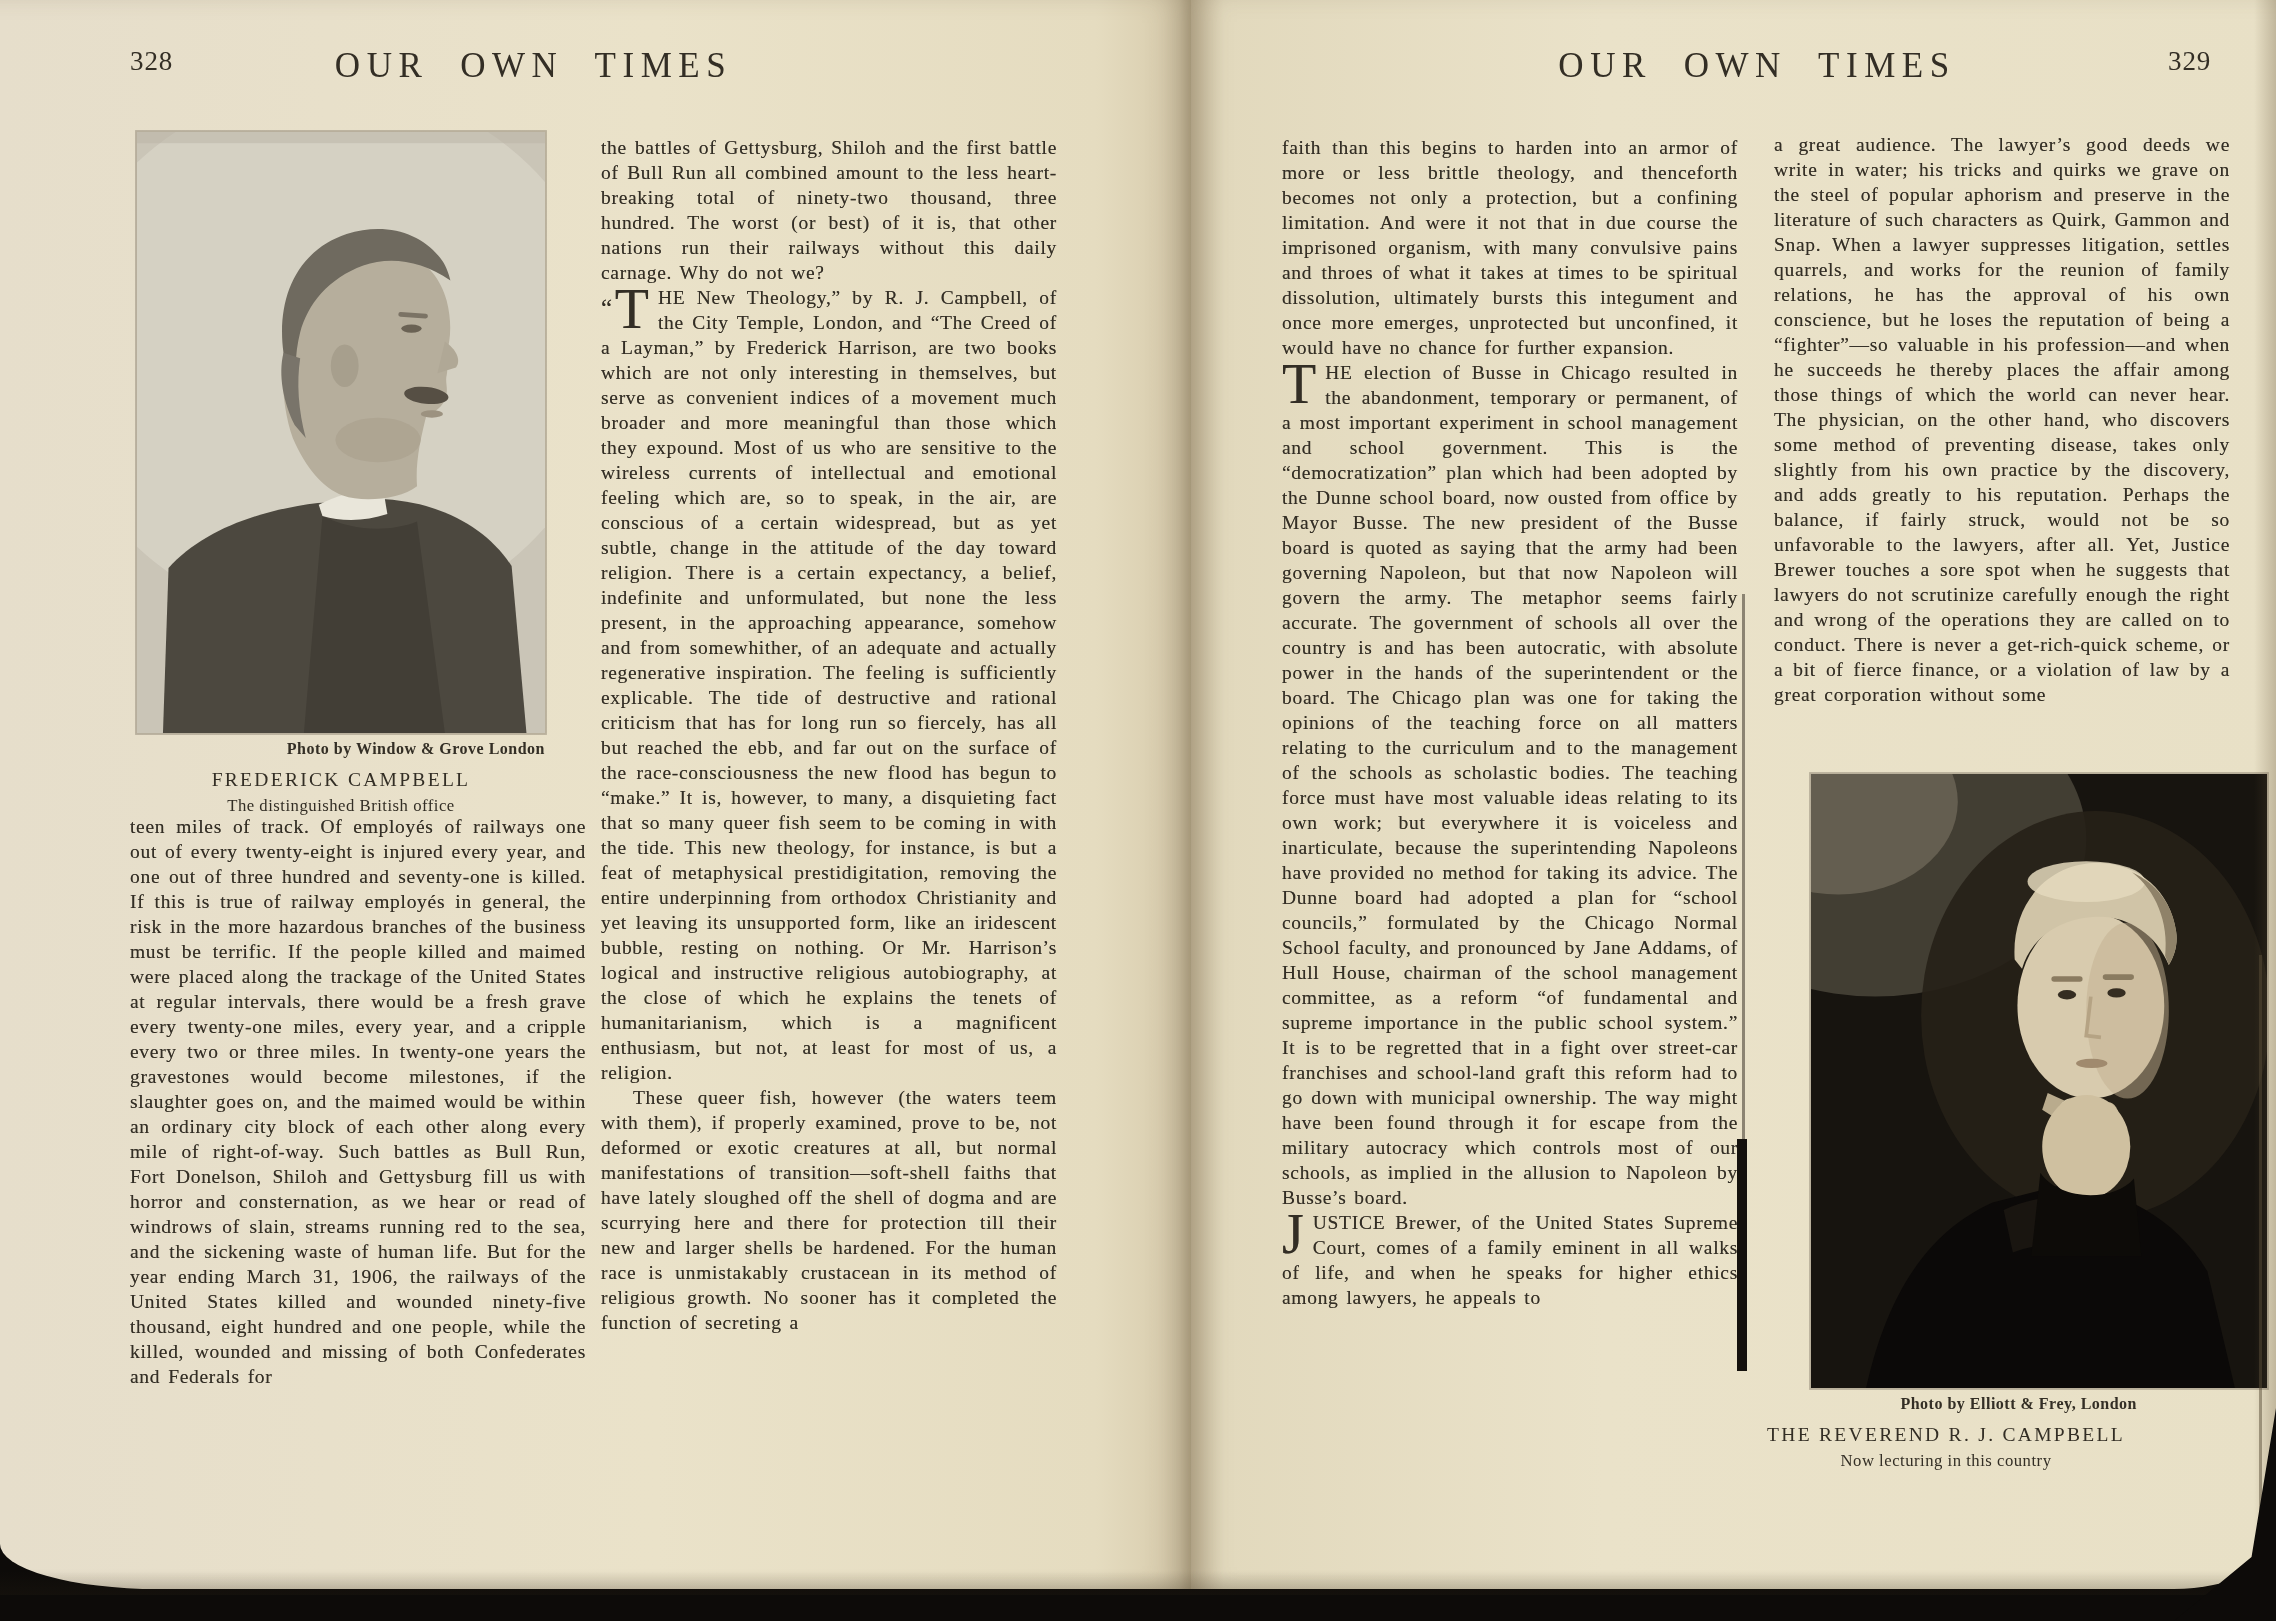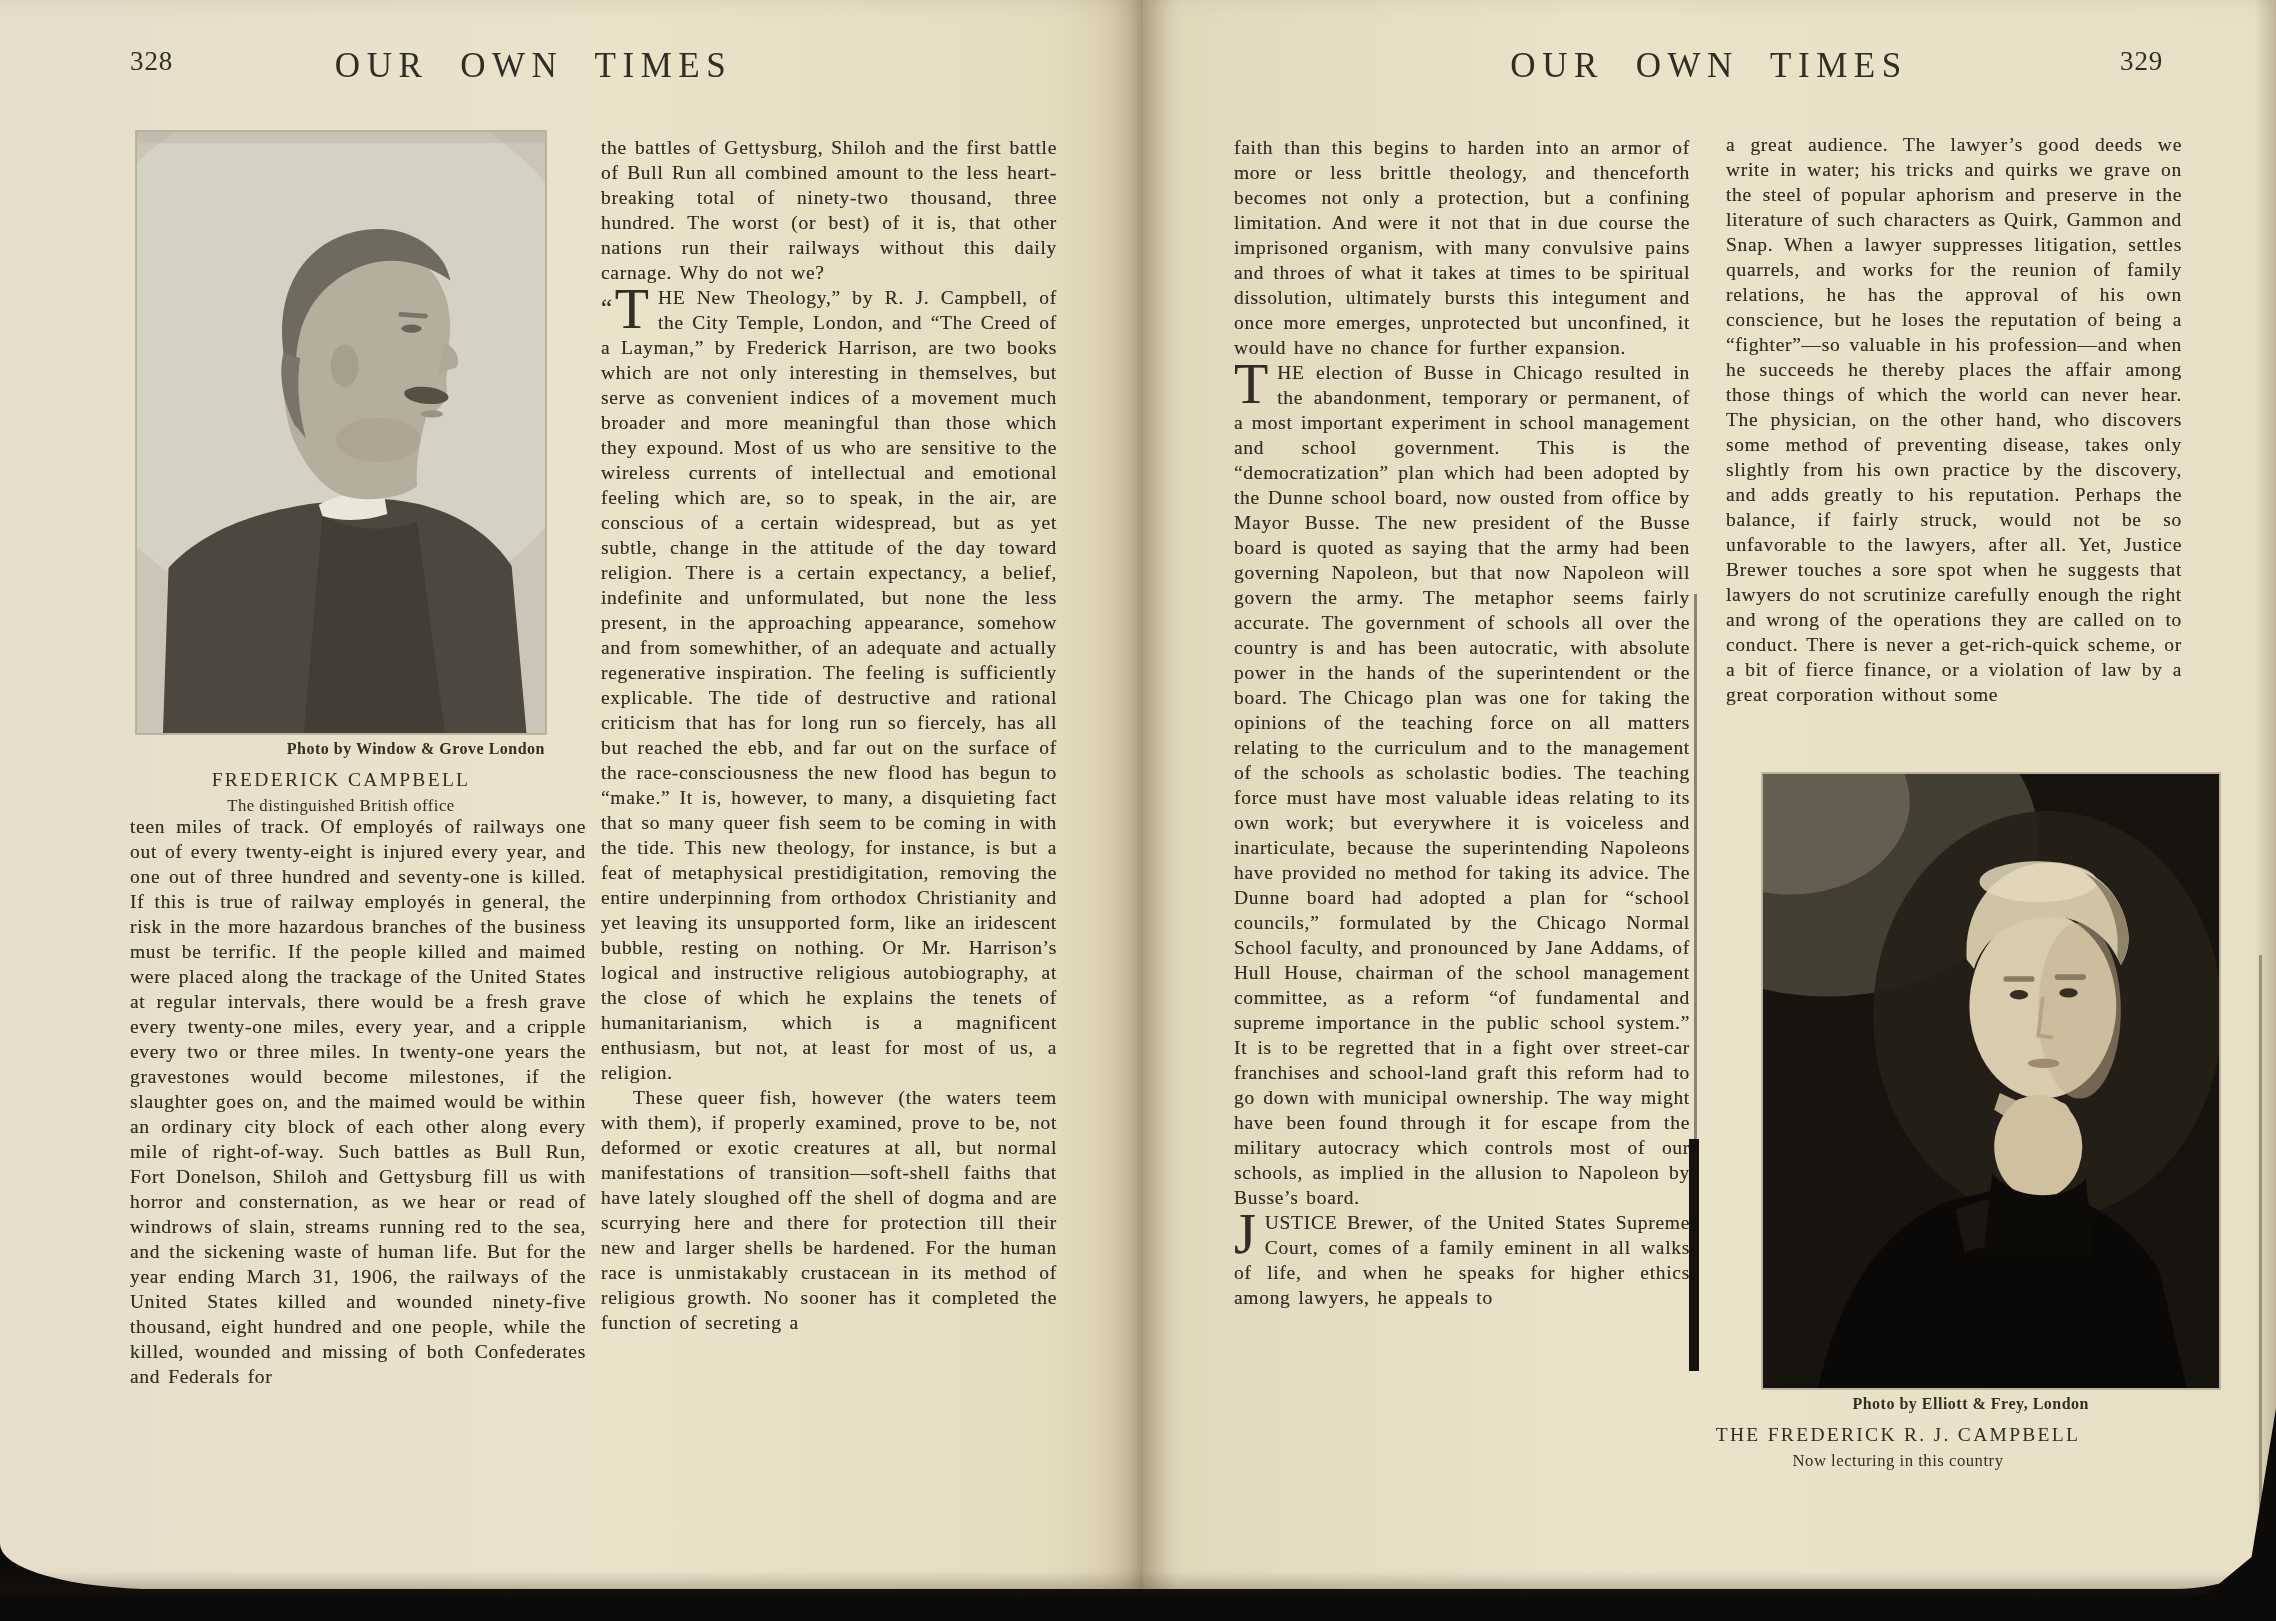--- a/index.html
+++ b/index.html
@@ -4,21 +4,21 @@
 <style>
   html,body{margin:0;padding:0;}
   body{width:2276px;height:1621px;overflow:hidden;background:#0d0b09;
        font-family:"Liberation Serif","DejaVu Serif",serif;}
   .stage{position:relative;width:2276px;height:1621px;background:#0d0b09;}
   .spread{position:absolute;left:0;top:0;right:0;bottom:32px;display:flex;
           overflow:hidden;border-bottom-left-radius:158px 45px;border-bottom-right-radius:102px 51px;}
   .page{position:relative;height:100%;overflow:hidden;color:#332e25;}
   .page-left{width:1143px;
     background:linear-gradient(90deg,#e6decb 0%,#eae2c9 55%,#e5dcc0 92%,#d7cbac 99%,#c9bc9c 100%);
-    box-shadow:inset -26px 0 33px -16.7px rgba(90,75,50,.45);}
+    box-shadow:inset -26px 0 33px -16.7px rgba(90,75,50,.45);padding-left:48px;}
   .page-right{flex:1;
     background:linear-gradient(90deg,#cfc2a4 0%,#e2d9bd 3%,#eae2c9 38%,#e8e0c6 100%);
     box-shadow:inset 24px 0 32px -16.7px rgba(90,75,50,.40);}
   .pagenum{position:absolute;top:46px;font-size:27px;letter-spacing:0.9px;}
   .runtitle{position:absolute;top:46px;font-size:35px;letter-spacing:6.5px;word-spacing:16.7px;text-align:center;}
   .col{position:absolute;overflow:hidden;font-size:19.5px;line-height:25px;
        text-align:justify;letter-spacing:0.7px;word-spacing:2.3px;
        text-shadow:0 0 0.5px rgba(51,46,37,.55);}
   .col p{margin:0;}
   .ind{text-indent:32px;}
@@ -132,21 +132,21 @@
             <path d="M305,240 L300,282 L316,284" stroke="#b5a384" stroke-width="4" fill="none"></path>
             <ellipse cx="306" cy="312" rx="17" ry="5" fill="#a08a6e"></ellipse>
             <ellipse cx="282" cy="372" rx="14" ry="22" fill="#d8cbae"></ellipse>
             <ellipse cx="304" cy="366" rx="13" ry="20" fill="#d4c6a6"></ellipse>
             <ellipse cx="324" cy="372" rx="12" ry="18" fill="#cabb9a"></ellipse>
             <ellipse cx="300" cy="402" rx="48" ry="56" fill="#cfc0a0"></ellipse>
             <path d="M250,430 C270,460 330,462 352,436 L360,520 L240,520 Z" fill="#0d0b08"></path>
           </svg>
         </div>
         <div class="credit">Photo by Elliott &amp; Frey, London</div>
-        <div class="captitle">THE FREDERICK R. J. CAMPBELL</div>
+        <div class="captitle">THE REVEREND R. J. CAMPBELL</div>
         <div class="capsub">Now lecturing in this country</div>
       </figure>
 
       <div class="artifact-line"></div>
       <div class="artifact-bar"></div>
       <div class="edge-shade"></div>
       <div class="edge-line"></div>
     </section>
   </div>
 

